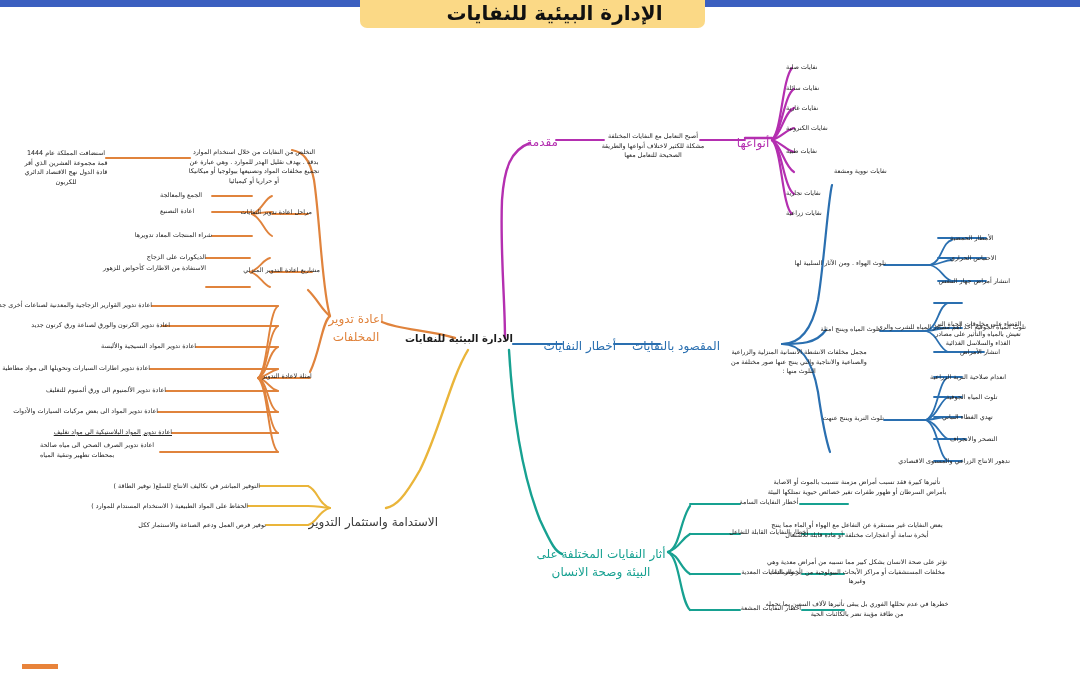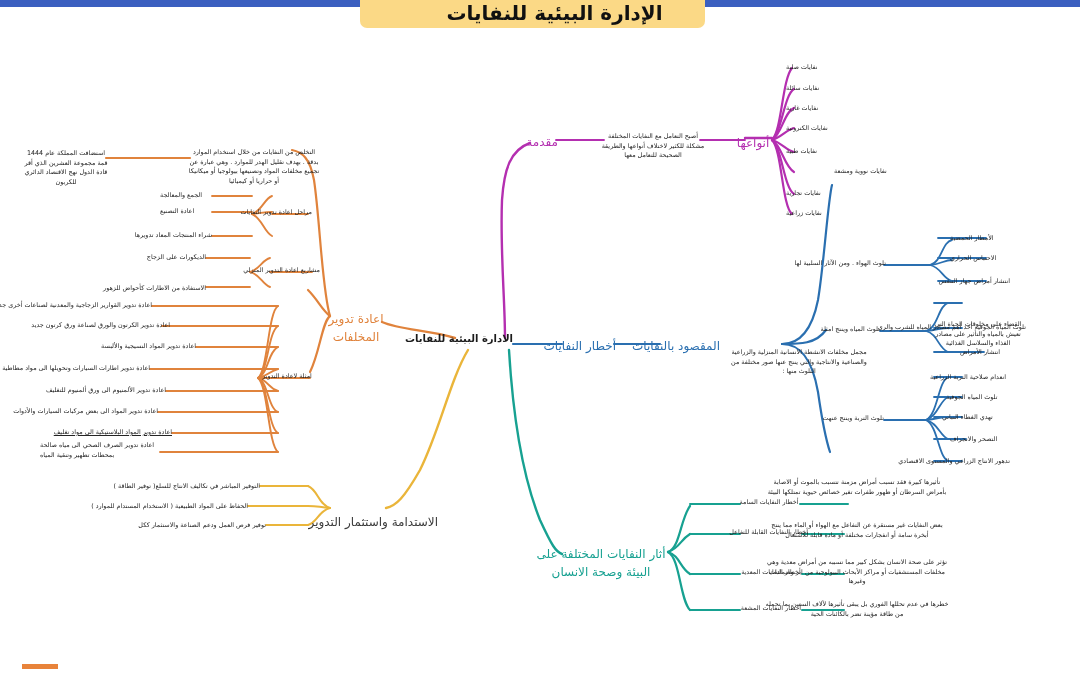--- a/index.html
+++ b/index.html
@@ -222,21 +222,21 @@
 
   <div class="lbl wrap t-center" style="left:24px;top:149px;width:84px;">استضافت المملكة عام 1444 قمة مجموعة العشرين الذي أقر قادة الدول نهج الاقتصاد الدائري للكربون</div>
 
   <div class="lbl t-center" style="left:252px;top:208px;width:60px;">مراحل اعادة تدوير النفايات</div>
   <div class="lbl t-right" style="left:160px;top:191px;width:52px;">الجمع والمعالجة</div>
   <div class="lbl t-right" style="left:160px;top:207px;width:52px;">اعادة التصنيع</div>
   <div class="lbl t-right" style="left:142px;top:231px;width:70px;">شراء المنتجات المعاد تدويرها</div>
 
   <div class="lbl t-center" style="left:252px;top:266px;width:68px;">مشاريع اعادة التدوير المنزلي</div>
   <div class="lbl t-right" style="left:150px;top:253px;width:56px;">الديكورات على الزجاج</div>
-  <div class="lbl t-right" style="left:128px;top:284px;width:78px;">الاستفادة من الاطارات كأحواض للزهور</div>
+  <div class="lbl t-right" style="left:128px;top:264px;width:78px;">الاستفادة من الاطارات كأحواض للزهور</div>
 
   <div class="lbl t-center" style="left:256px;top:372px;width:62px;">امثلة لاعادة التدوير</div>
   <div class="lbl t-right" style="left:24px;top:301px;width:128px;">اعادة تدوير القوارير الزجاجية والمعدنية لصناعات أخرى جديدة</div>
   <div class="lbl t-right" style="left:50px;top:321px;width:120px;">اعادة تدوير الكرتون والورق لصناعة ورق كرتون جديد</div>
   <div class="lbl t-right" style="left:106px;top:342px;width:90px;">اعادة تدوير المواد النسيجية والألبسة</div>
   <div class="lbl t-right" style="left:18px;top:364px;width:132px;">اعادة تدوير اطارات السيارات وتحويلها الى مواد مطاطية</div>
   <div class="lbl t-right" style="left:52px;top:386px;width:114px;">اعادة تدوير الألمنيوم الى ورق ألمنيوم للتغليف</div>
   <div class="lbl t-right" style="left:36px;top:407px;width:122px;">اعادة تدوير المواد الى بعض مركبات السيارات والأدوات</div>
   <div class="lbl t-right" style="left:64px;top:428px;width:108px;text-decoration:underline;">اعادة تدوير المواد البلاستيكية الى مواد تغليف</div>
   <div class="lbl wrap t-right" style="left:40px;top:441px;width:120px;">اعادة تدوير الصرف الصحي الى مياه صالحة بمحطات تطهير وتنقية المياه</div>

